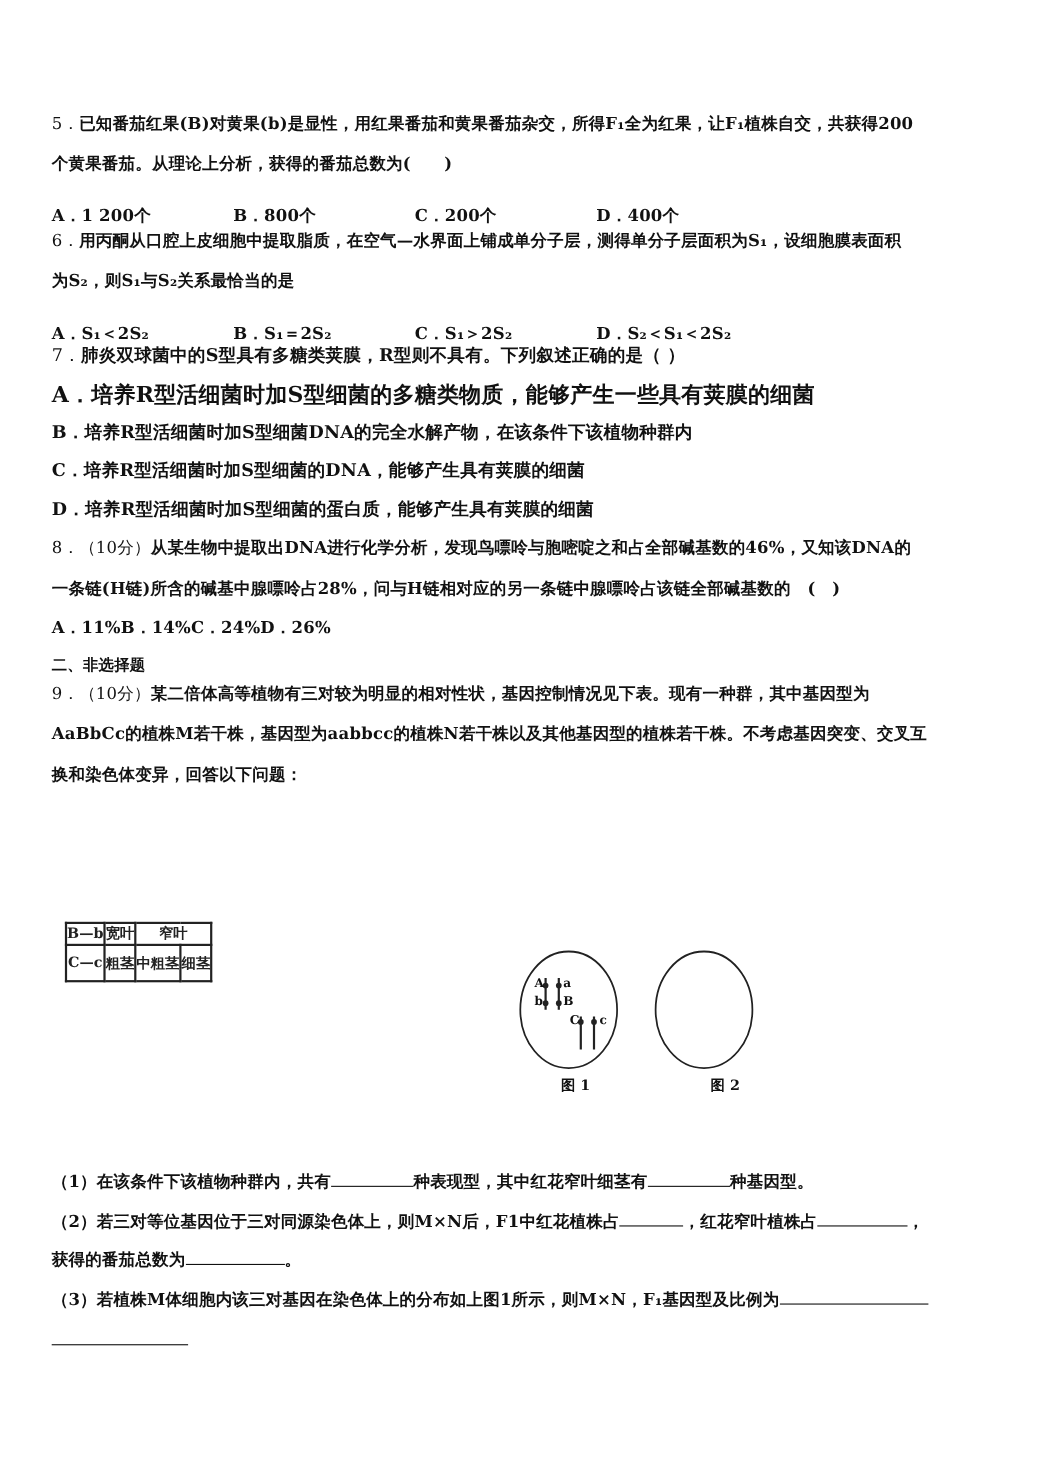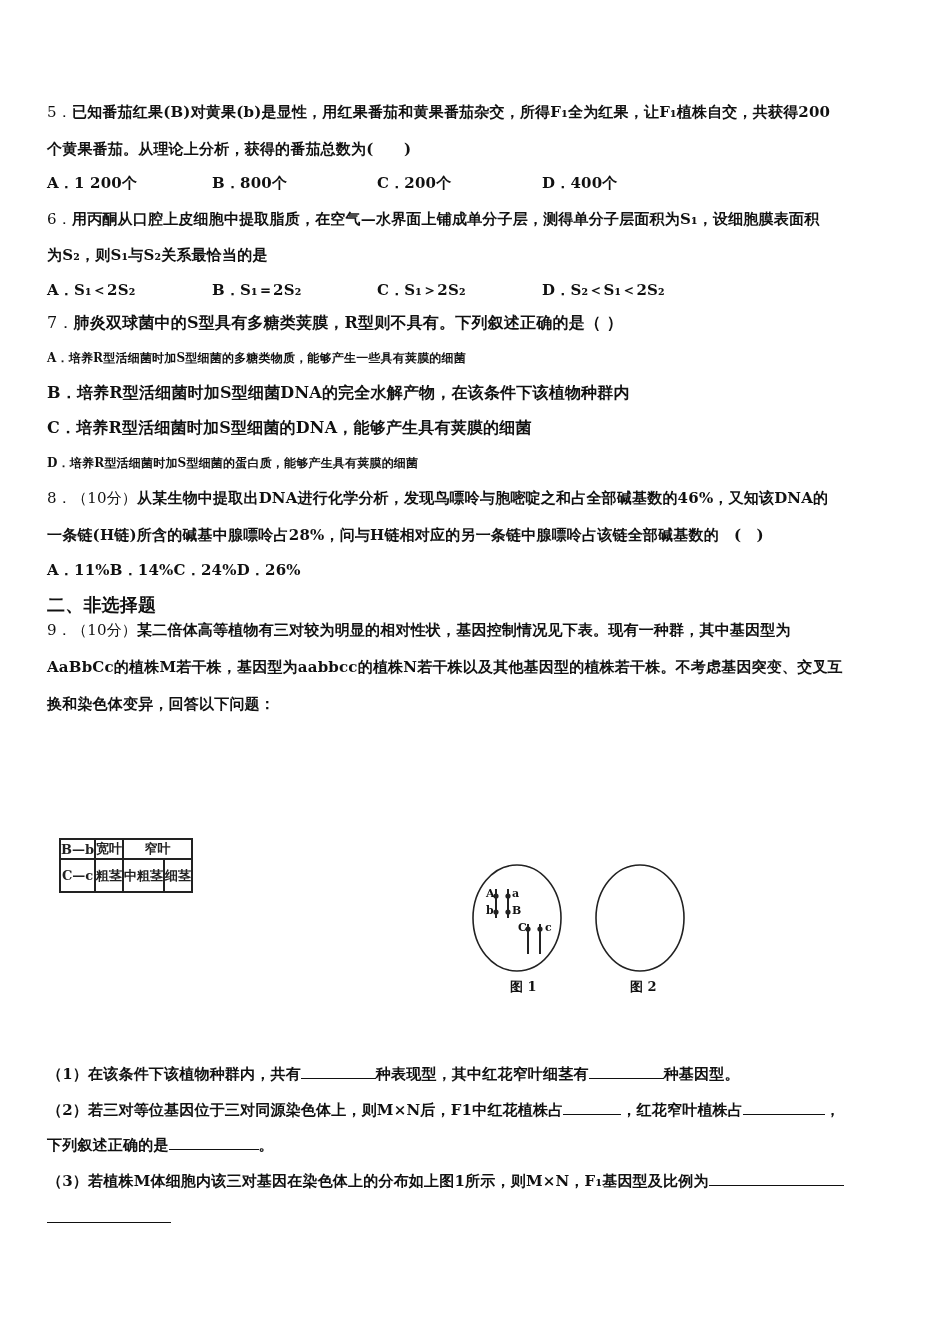--- a/index.html
+++ b/index.html
@@ -6,21 +6,21 @@
     body {
       width: 950px; height: 1344px; position: relative; overflow: hidden;
       font-family: "DejaVu Serif", "Liberation Serif", serif;
       color: #111111;
     }
     .line {
       position: absolute; left: 47px; white-space: nowrap;
       font-size: 15px; font-weight: bold; line-height: 20px; letter-spacing: 0.2px;
     }
     .qnum { font-weight: normal; }
-    .opts span { display: inline-block; }
+    .opts span { display: inline-block; margin-top: 13px; }
     .blank { display: inline-block; border-bottom: 1px solid #111; height: 14px; vertical-align: baseline; }
 
     
     .gtable {
       position: absolute; left: 59px; top: 838px;
       border-collapse: collapse; font-size: 13px; font-weight: bold;
       font-family: "DejaVu Serif", "Liberation Serif", serif;
       color: #222;
     }
     .gtable td { border: 2px solid #222; text-align: center; padding: 0; }
@@ -48,32 +48,32 @@
 <div class="line" style="top:245px">
   <span>为S₂，则S₁与S₂关系最恰当的是</span>
 </div>
 <div class="line opts" style="top:280px">
   <span style="width:165px">A．S₁＜2S₂</span><span style="width:165px">B．S₁＝2S₂</span><span style="width:165px">C．S₁＞2S₂</span><span>D．S₂＜S₁＜2S₂</span>
 </div>
 
 <div class="line" style="top:313px; font-size:16px">
   <span class="qnum">7．</span><span>肺炎双球菌中的S型具有多糖类荚膜，R型则不具有。下列叙述正确的是（   ）</span>
 </div>
-<div class="line" style="top:348px; font-size:12px">A．培养R型活细菌时加S型细菌的多糖类物质，能够产生一些具有荚膜的细菌</div>
+<div class="line" style="top:348px; font-size:20px">A．培养R型活细菌时加S型细菌的多糖类物质，能够产生一些具有荚膜的细菌</div>
 <div class="line" style="top:383px; font-size:16px">B．培养R型活细菌时加S型细菌DNA的完全水解产物，在该条件下该植物种群内</div>
 <div class="line" style="top:418px; font-size:16px">C．培养R型活细菌时加S型细菌的DNA，能够产生具有荚膜的细菌</div>
-<div class="line" style="top:453px; font-size:12px">D．培养R型活细菌时加S型细菌的蛋白质，能够产生具有荚膜的细菌</div>
+<div class="line" style="top:453px; font-size:16px">D．培养R型活细菌时加S型细菌的蛋白质，能够产生具有荚膜的细菌</div>
 
 <div class="line" style="top:488px">
   <span class="qnum">8．</span><span class="qnum">（10分）</span><span>从某生物中提取出DNA进行化学分析，发现鸟嘌呤与胞嘧啶之和占全部碱基数的46%，又知该DNA的</span>
 </div>
 <div class="line" style="top:525px">一条链(H链)所含的碱基中腺嘌呤占28%，问与H链相对应的另一条链中腺嘌呤占该链全部碱基数的　(　)</div>
 <div class="line" style="top:560px">A．11%B．14%C．24%D．26%</div>
 
-<div class="line" style="top:595px; font-size:18px">二、非选择题</div>
+<div class="line" style="top:595px; font-size:14px">二、非选择题</div>
 
 <div class="line" style="top:620px">
   <span class="qnum">9．</span><span class="qnum">（10分）</span><span>某二倍体高等植物有三对较为明显的相对性状，基因控制情况见下表。现有一种群，其中基因型为</span>
 </div>
 <div class="line" style="top:657px">AaBbCc的植株M若干株，基因型为aabbcc的植株N若干株以及其他基因型的植株若干株。不考虑基因突变、交叉互</div>
 <div class="line" style="top:694px">换和染色体变异，回答以下问题：</div>
 
 <table class="gtable">
   <tbody>
   <tr style="height:17px">
@@ -111,31 +111,31 @@
 <span class="fig-cap" style="left:512px; top:887px; font-size:11px">a</span>
 <span class="fig-cap" style="left:486px; top:904px; font-size:11px">b</span>
 <span class="fig-cap" style="left:512px; top:904px; font-size:11px">B</span>
 <span class="fig-cap" style="left:518px; top:921px; font-size:11px">C</span>
 <span class="fig-cap" style="left:545px; top:921px; font-size:11px">c</span>
 <span class="fig-cap" style="left:510px; top:978px">图 1</span>
 
 <svg style="position:absolute; left:594px; top:862px" width="92" height="112">
   <ellipse cx="46" cy="56" rx="44" ry="53" fill="none" stroke="#222" stroke-width="1.6"></ellipse>
 </svg>
-<span class="fig-cap" style="left:630px; top:978px">图 2</span>
+<span class="fig-cap" style="left:646px; top:978px">图 2</span>
 
 <div class="line" style="top:1064px">
   <span>（1）在该条件下该植物种群内，共有</span><span class="blank" style="width:75px"></span><span>种表现型，其中红花窄叶细茎有</span><span class="blank" style="width:75px"></span><span>种基因型。</span>
 </div>
 
 <div class="line" style="top:1100px">
   <span>（2）若三对等位基因位于三对同源染色体上，则M×N后，F1中红花植株占</span><span class="blank" style="width:58px"></span><span>，红花窄叶植株占</span><span class="blank" style="width:82px"></span><span>，</span>
 </div>
 <div class="line" style="top:1135px">
-  <span>下列叙述正确的是</span><span class="blank" style="width:90px"></span><span>。</span>
+  <span>获得的番茄总数为</span><span class="blank" style="width:90px"></span><span>。</span>
 </div>
 
 <div class="line" style="top:1171px">
   <span>（3）若植株M体细胞内该三对基因在染色体上的分布如上图1所示，则M×N，F₁基因型及比例为</span><span class="blank" style="width:135px"></span>
 </div>
 <div class="line" style="top:1208px">
   <span class="blank" style="width:124px"></span>
 </div>
 
 </body></html>

